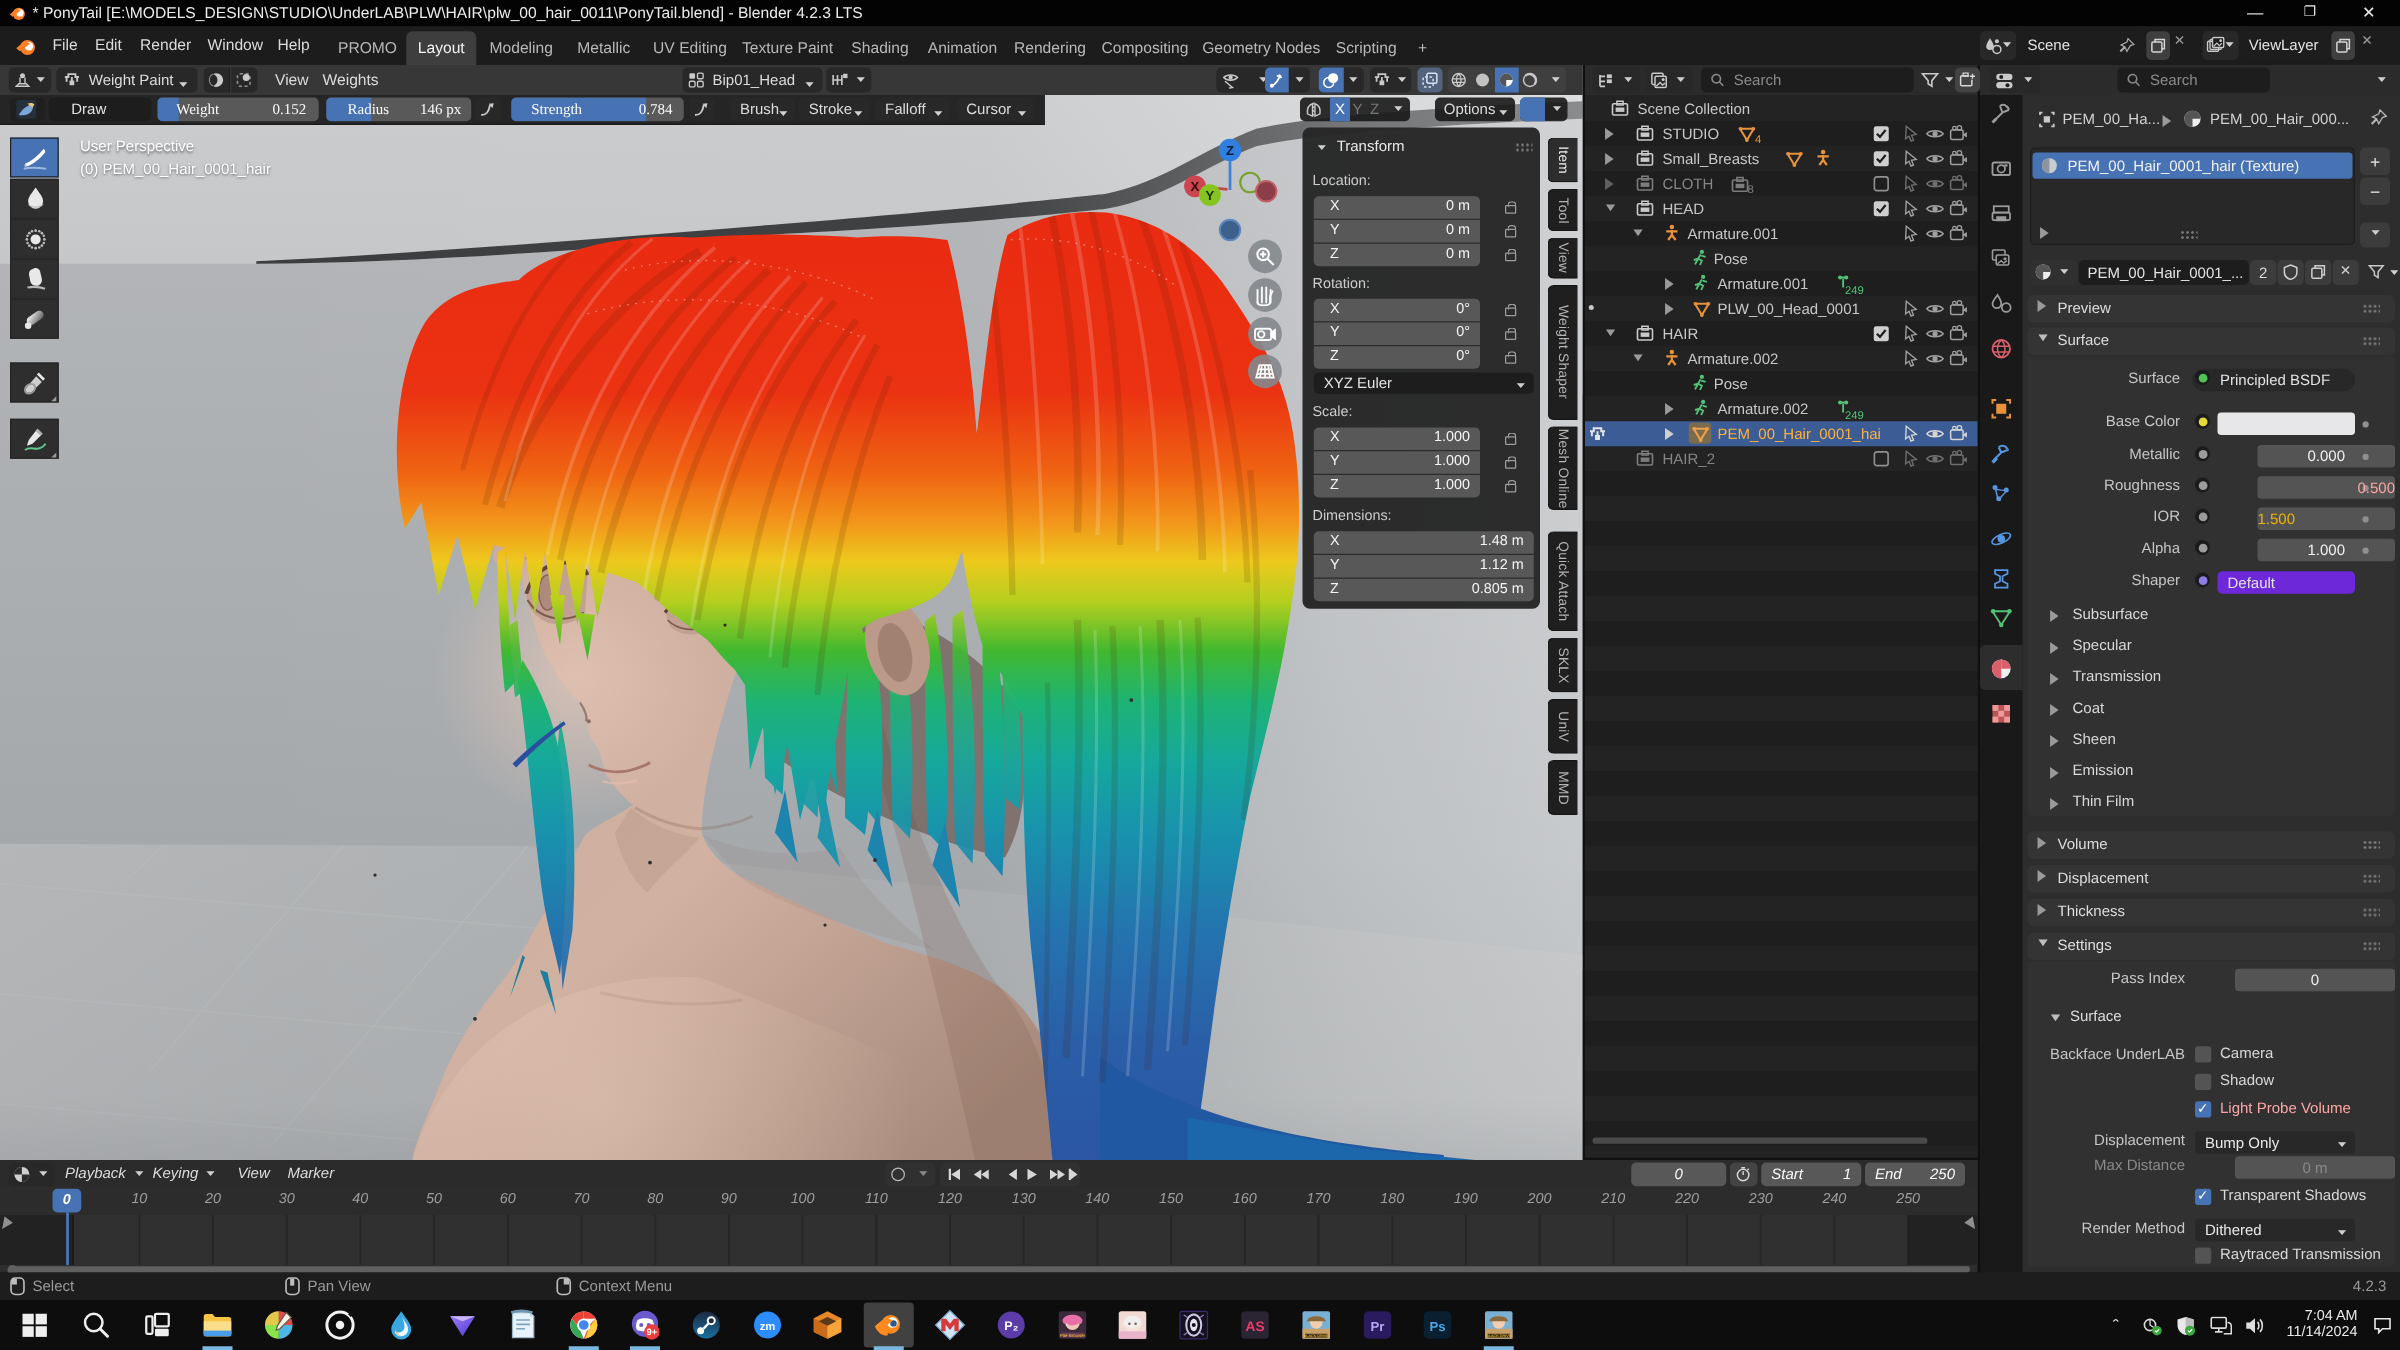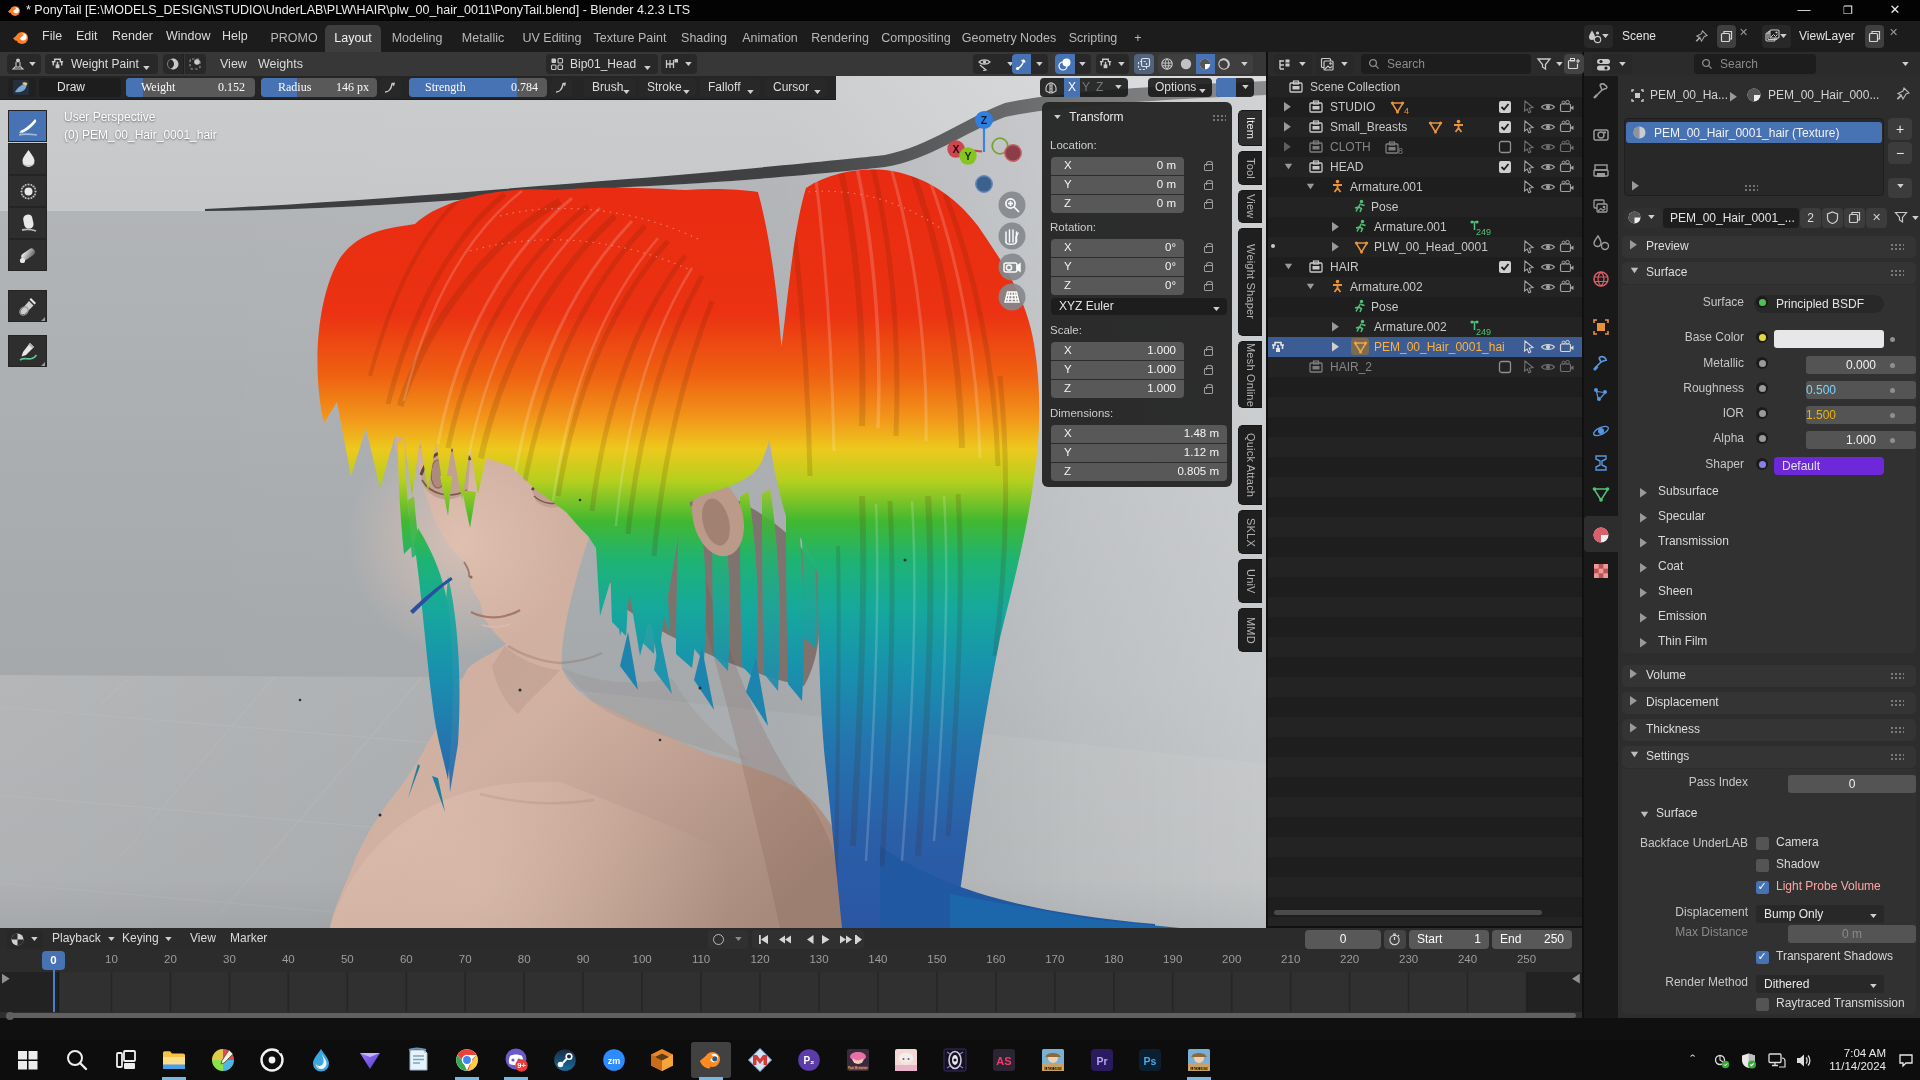--- a/index.html
+++ b/index.html
@@ -65,21 +65,21 @@
   .plabel { position:absolute; text-align:right; color:#c6c6c6; font-size:12px; }
   .pslider { position:absolute; background:#545454; border-radius:3px; color:#f4f4f4; font-size:12px; overflow:hidden;margin-left:32px; }
   .pdrop { position:absolute; background:#282828; border-radius:3px; color:#e9e9e9; font-size:12px; }
   .grip { position:absolute; right:8px; top:7px; width:14px; height:8px; opacity:.45;
           background-image:radial-gradient(circle, #cfcfcf 1px, transparent 1.2px); background-size:4px 4px; }
   .chk { position:absolute; width:13px; height:13px; border-radius:2.5px; background:#545454; }
   .chk.on { background:#4772b3; }
   .chk.on:after { content:"✓"; position:absolute; left:1.5px; top:-1px; font-size:11px; color:#fff; }
 
   
-  .timeline { position:absolute; left:0; top:928px; width:1582px; height:90px; background:#2e2e2e; }
+  .timeline { position:absolute; left:0; top:928px; width:1582px; height:90px; background:#2e2e2e;font-style:italic; }
   .tl-hdr { position:absolute; top:0; left:0; width:1582px; height:22px; background:#2b2b2b; }
   .tl-ruler { position:absolute; top:22px; left:0; width:1582px; height:22px; background:#2c2c2c; }
   .tl-num { position:absolute; top:3px; font-size:11.5px; color:#9d9d9d; transform:translateX(-50%); }
   .tl-track { position:absolute; top:44px; left:0; width:1582px; height:40px; background:#303030; }
 
   
   .statusbar { position:absolute; left:0; top:1018px; width:1920px; height:22px; background:#1d1d1d; color:#9a9a9a; font-size:12px; }
 
   
   .taskbar { position:absolute; left:0; top:1040px; width:1920px; height:40px; background:#0d0d0e; }
@@ -1308,21 +1308,21 @@
       <span style="position:absolute;left:174.5px;top:307.5px;width:7px;height:7px;border-radius:4px;background:#9b9b9b"></span>
     <div class="pslider" style="left:190px;top:304px;width:110px;height:18px;line-height:18px">
         <span style="position:absolute;width:100%;text-align:center;color:#f2f2f2;z-index:2">0.000</span>
       </div>
     <span style="position:absolute;left:306px;top:311px;width:5px;height:5px;border-radius:3px;background:#8f8f8f"></span>
     <div class="plabel" style="left:60px;top:329px;width:100px;color:#c6c6c6">Roughness</div>
     <span style="position:absolute;left:172px;top:330px;width:12px;height:12px;border-radius:6px;background:#1b1b1b"></span>
       <span style="position:absolute;left:174.5px;top:332.5px;width:7px;height:7px;border-radius:4px;background:#9b9b9b"></span>
     <div class="pslider" style="left:190px;top:329px;width:110px;height:18px;line-height:18px">
         <div class="fill" style="width:55px;background:#4772b3"></div>
-        <span style="position:absolute;width:100%;text-align:left;color:#7dd3fc;z-index:2">0.500</span>
+        <span style="position:absolute;width:100%;text-align:right;color:#fca5a5;z-index:2">0.500</span>
       </div>
     <span style="position:absolute;left:306px;top:336px;width:5px;height:5px;border-radius:3px;background:#8f8f8f"></span>
     <div class="plabel" style="left:60px;top:354px;width:100px;color:#c6c6c6">IOR</div>
     <span style="position:absolute;left:172px;top:355px;width:12px;height:12px;border-radius:6px;background:#1b1b1b"></span>
       <span style="position:absolute;left:174.5px;top:357.5px;width:7px;height:7px;border-radius:4px;background:#9b9b9b"></span>
     <div class="pslider" style="left:190px;top:354px;width:110px;height:18px;line-height:18px">
         <span style="position:absolute;width:100%;color:#eab308;z-index:2">1.500</span>
       </div>
     <span style="position:absolute;left:306px;top:361px;width:5px;height:5px;border-radius:3px;background:#8f8f8f"></span>
     <div class="plabel" style="left:60px;top:379px;width:100px;color:#c6c6c6">Alpha</div>
@@ -1526,20 +1526,38 @@
         <line x1="58.4" y1="0" x2="58.4" y2="40" stroke="#1a1a1a" stroke-width="1.5"></line>
       </svg>
     </div>
     <div style="position:absolute;left:52.5px;top:42px;width:2.5px;height:42px;background:#4a7fd0"></div>
     <span style="position:absolute;left:2px;top:44px;color:#909090;font-size:10px;transform:scaleY(1.3)">▶</span>
     <span style="position:absolute;left:1572px;top:44px;color:#909090;font-size:10px;transform:scaleY(1.3) scaleX(-1)">▶</span>
     <div style="position:absolute;left:8px;top:85px;width:1568px;height:5px;background:#606060;border-radius:3px"></div>
     <div style="position:absolute;left:6px;top:84px;width:8px;height:8px;background:#606060;border-radius:4px"></div>
   </div>
 
+  <div class="statusbar">
+    <svg style="position:absolute;left:7px;top:3px" width="14" height="16" viewBox="0 0 14 17">
+        <rect x="1.5" y="1.5" width="11" height="14" rx="3.5" fill="none" stroke="#bdbdbd" stroke-width="1.4"></rect>
+        <path d="M2 2 L6.5 2 L6.5 7 L2 7 Z" fill="#bdbdbd"></path>
+      </svg>
+      <span style="position:absolute;left:26px;top:4px">Select</span>
+    <svg style="position:absolute;left:227px;top:3px" width="14" height="16" viewBox="0 0 14 17">
+        <rect x="1.5" y="1.5" width="11" height="14" rx="3.5" fill="none" stroke="#bdbdbd" stroke-width="1.4"></rect>
+        <rect x="5" y="2" width="3.5" height="6" fill="#bdbdbd"></rect>
+      </svg>
+      <span style="position:absolute;left:246px;top:4px">Pan View</span>
+    <svg style="position:absolute;left:444px;top:3px" width="14" height="16" viewBox="0 0 14 17">
+        <rect x="1.5" y="1.5" width="11" height="14" rx="3.5" fill="none" stroke="#bdbdbd" stroke-width="1.4"></rect>
+        <path d="M7 2 L11.5 2 L11.5 7 L7 7 Z" fill="#bdbdbd"></path>
+      </svg>
+      <span style="position:absolute;left:463px;top:4px">Context Menu</span>
+    <span style="position:absolute;right:11px;top:4px">4.2.3</span>
+  </div>
 
   <div class="taskbar">
       <div class="tbi" style="left:15px"><svg width="26" height="26" viewBox="0 0 26 26">
           <rect x="3" y="4" width="9" height="8.5" fill="#eee"></rect>
           <rect x="13.5" y="4" width="9" height="8.5" fill="#eee"></rect>
           <rect x="3" y="14" width="9" height="8.5" fill="#eee"></rect>
           <rect x="13.5" y="14" width="9" height="8.5" fill="#eee"></rect>
         </svg></div>
       <div class="tbi" style="left:64px"><svg width="26" height="26" viewBox="0 0 26 26">
           <circle cx="11" cy="11" r="7" fill="none" stroke="#eee" stroke-width="2"></circle>

